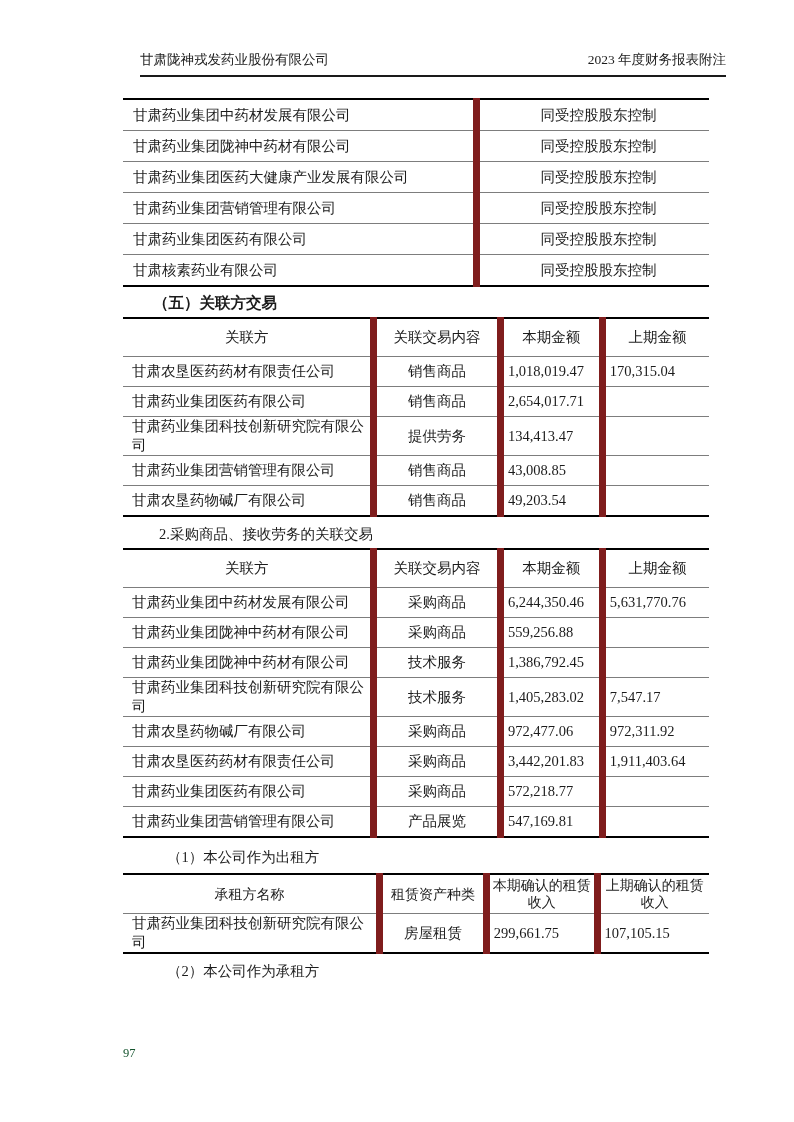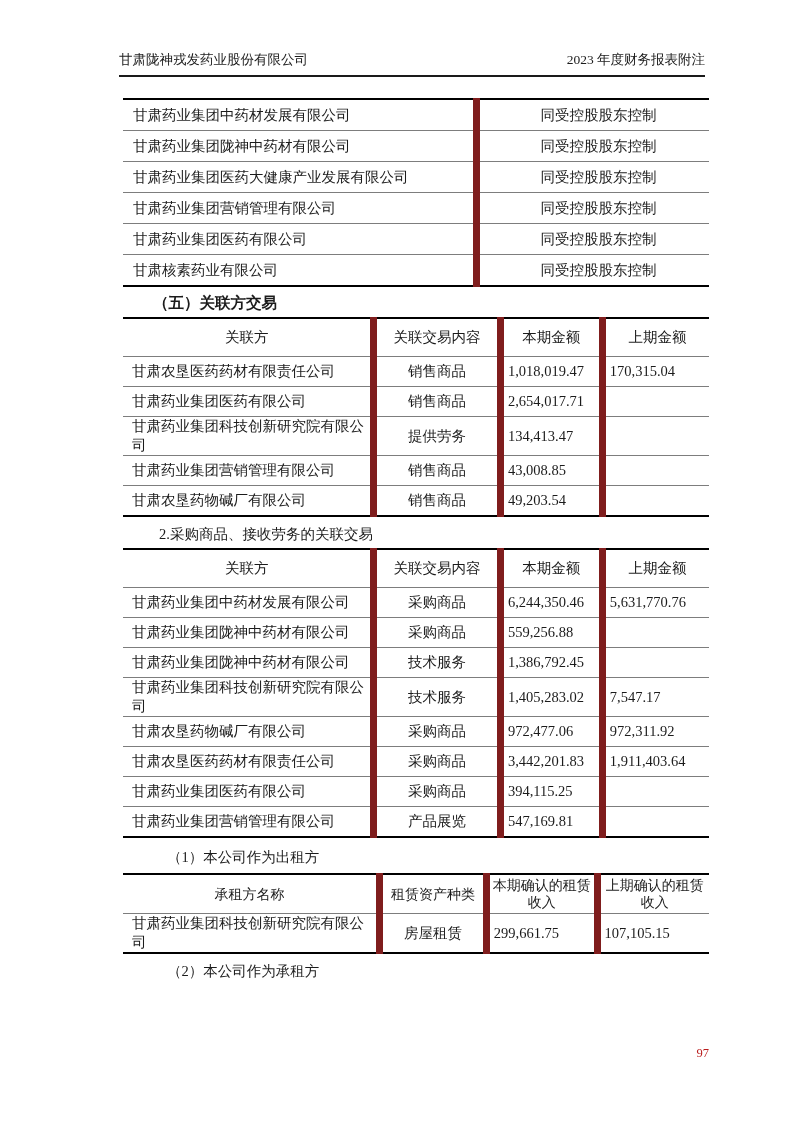--- a/index.html
+++ b/index.html
@@ -4,21 +4,21 @@
 <style>
   html,body { margin:0; padding:0; background:#e8e8e8; }
   .page {
     position:relative; width:794px; height:1122px; margin:0 auto;
     background:#ffffff; overflow:hidden;
     font-family:"Liberation Serif","DejaVu Serif",serif;
     color:#1b1b1b;
   }
   
   .page-header {
-    position:absolute; top:52px; left:119px; width:586px;
+    position:absolute; top:52px; left:140px; width:586px;
     display:flex; justify-content:space-between; align-items:flex-end;
     font-size:13.5px; line-height:16px;
     border-bottom:2.5px solid #1a1a1a; padding-bottom:7px;
   }
   
   .content { position:absolute; top:98px; left:123px; width:586px; }
 
   table { border-collapse:collapse; width:100%; table-layout:fixed;
           border-top:2px solid #000; border-bottom:2px solid #000; }
   td, th { font-size:14.5px; font-weight:normal; padding:0 4px;
@@ -46,21 +46,21 @@
   .sub-head  { margin:10px 0 0; padding-left:36px; font-size:14.5px;
                line-height:16px; }
   .sub-head.lvl2 { padding-left:44px; }
   .mt-table  { margin-top:6px; }
   .gap-s { margin-top:3px; }
   .gap-m { margin-top:9px; }
   .gap-l { margin-top:11px; }
   .lease-gap { margin-top:8px; }
 
   .page-number { position:absolute; top:1046px; left:123px; width:586px;
-                 text-align:right; font-size:12.5px; color:#b91c1c; }
+                 text-align:left; font-size:12.5px; color:#14532d; }
 </style>
 </head>
 <body>
 
 <div class="page">
 
   <div class="page-header">
     <span>甘肃陇神戎发药业股份有限公司</span>
     <span>2023 年度财务报表附注</span>
   </div>
@@ -202,21 +202,21 @@
           </tr>
           <tr>
             <td class="al">甘肃农垦医药药材有限责任公司</td>
             <td class="ac">采购商品</td>
             <td class="ar">3,442,201.83</td>
             <td class="ar">1,911,403.64</td>
           </tr>
           <tr>
             <td class="al">甘肃药业集团医药有限公司</td>
             <td class="ac">采购商品</td>
-            <td class="ar">394,115.25</td>
+            <td class="ar">572,218.77</td>
             <td class="ar"></td>
           </tr>
           <tr>
             <td class="al">甘肃药业集团营销管理有限公司</td>
             <td class="ac">产品展览</td>
             <td class="ar">547,169.81</td>
             <td class="ar"></td>
           </tr>
         </tbody>
       </table>

